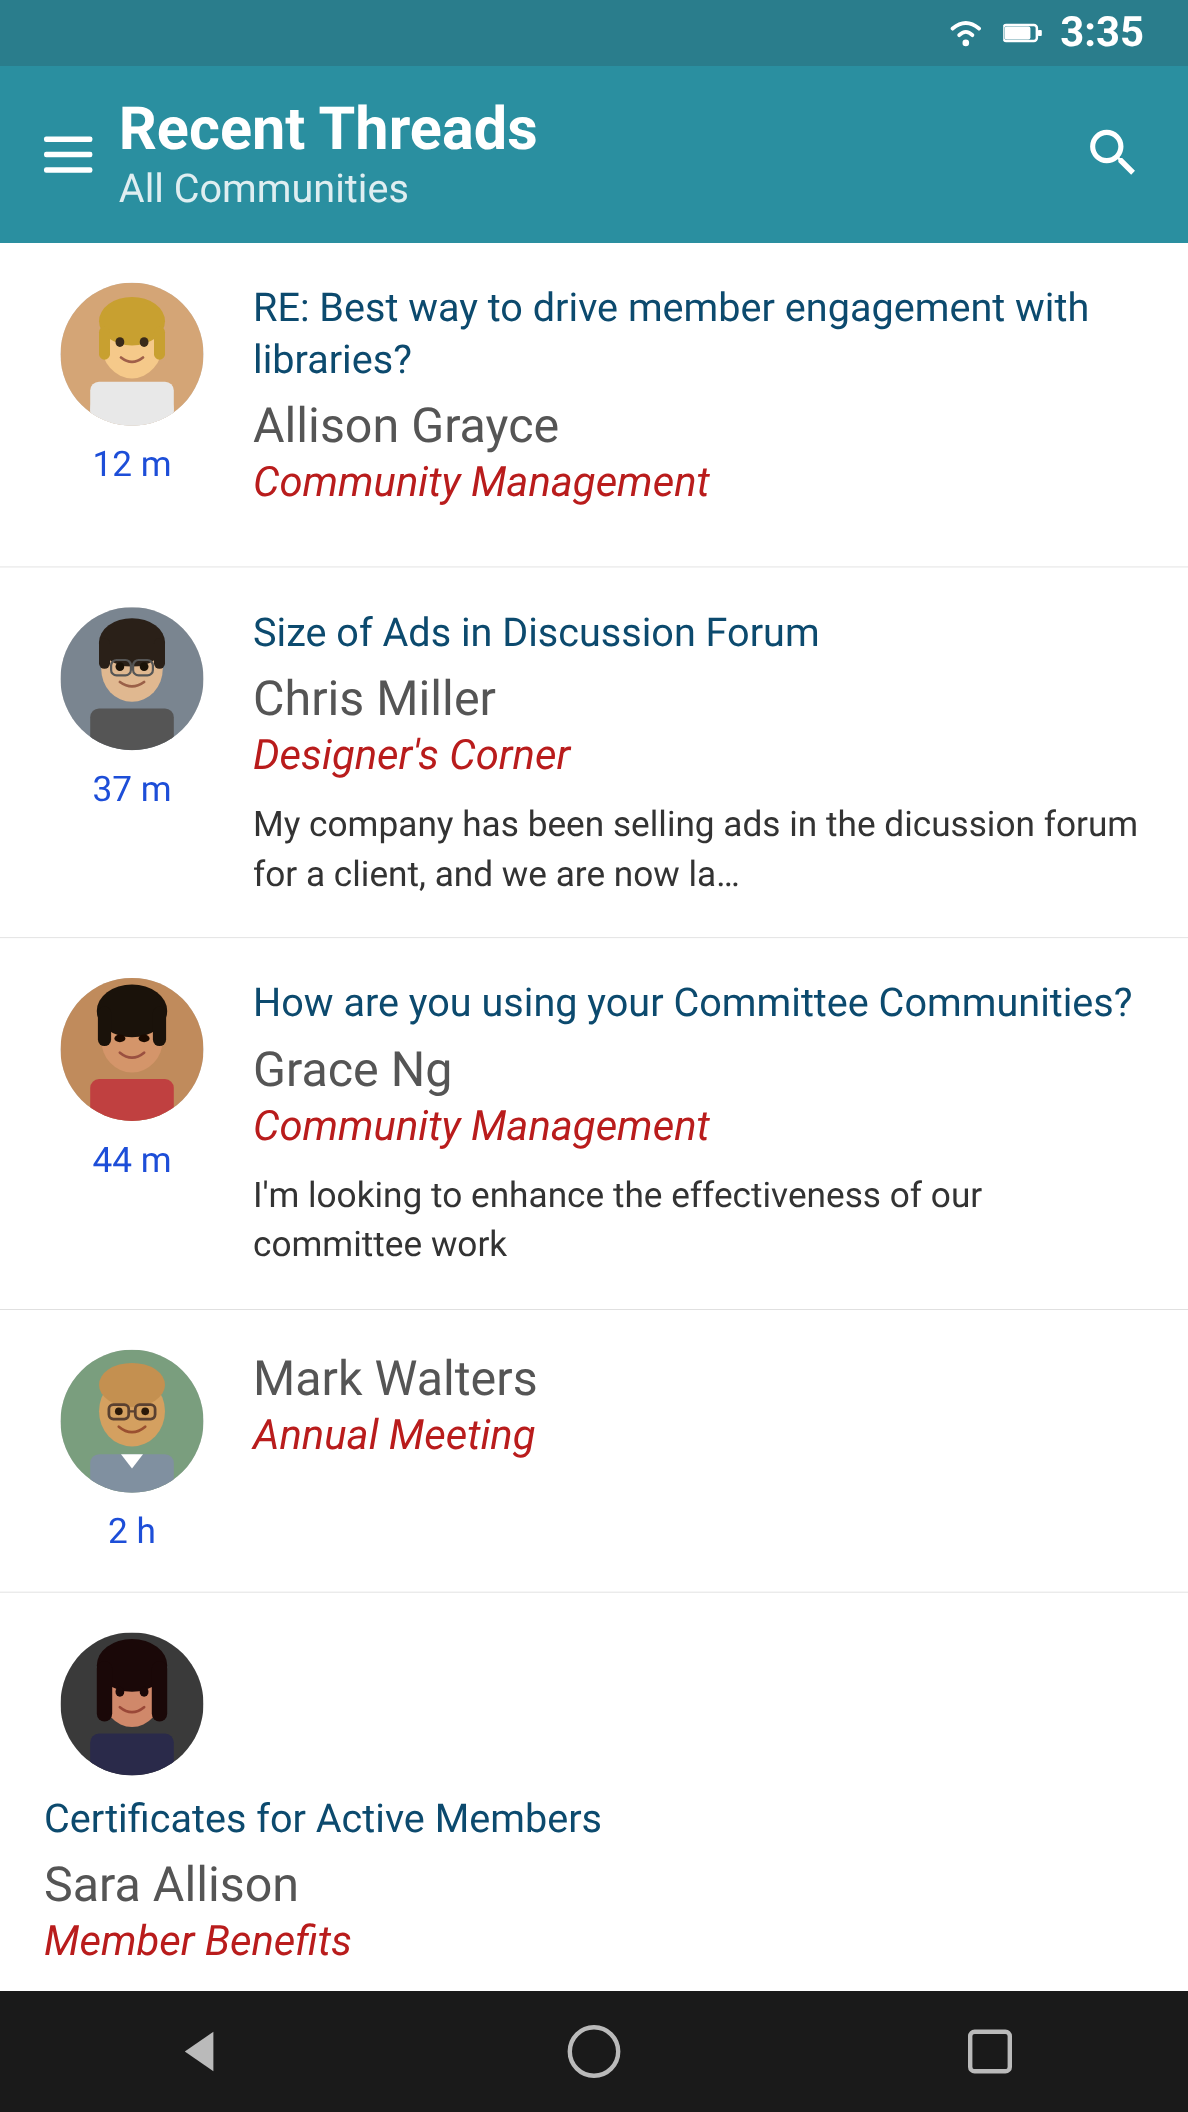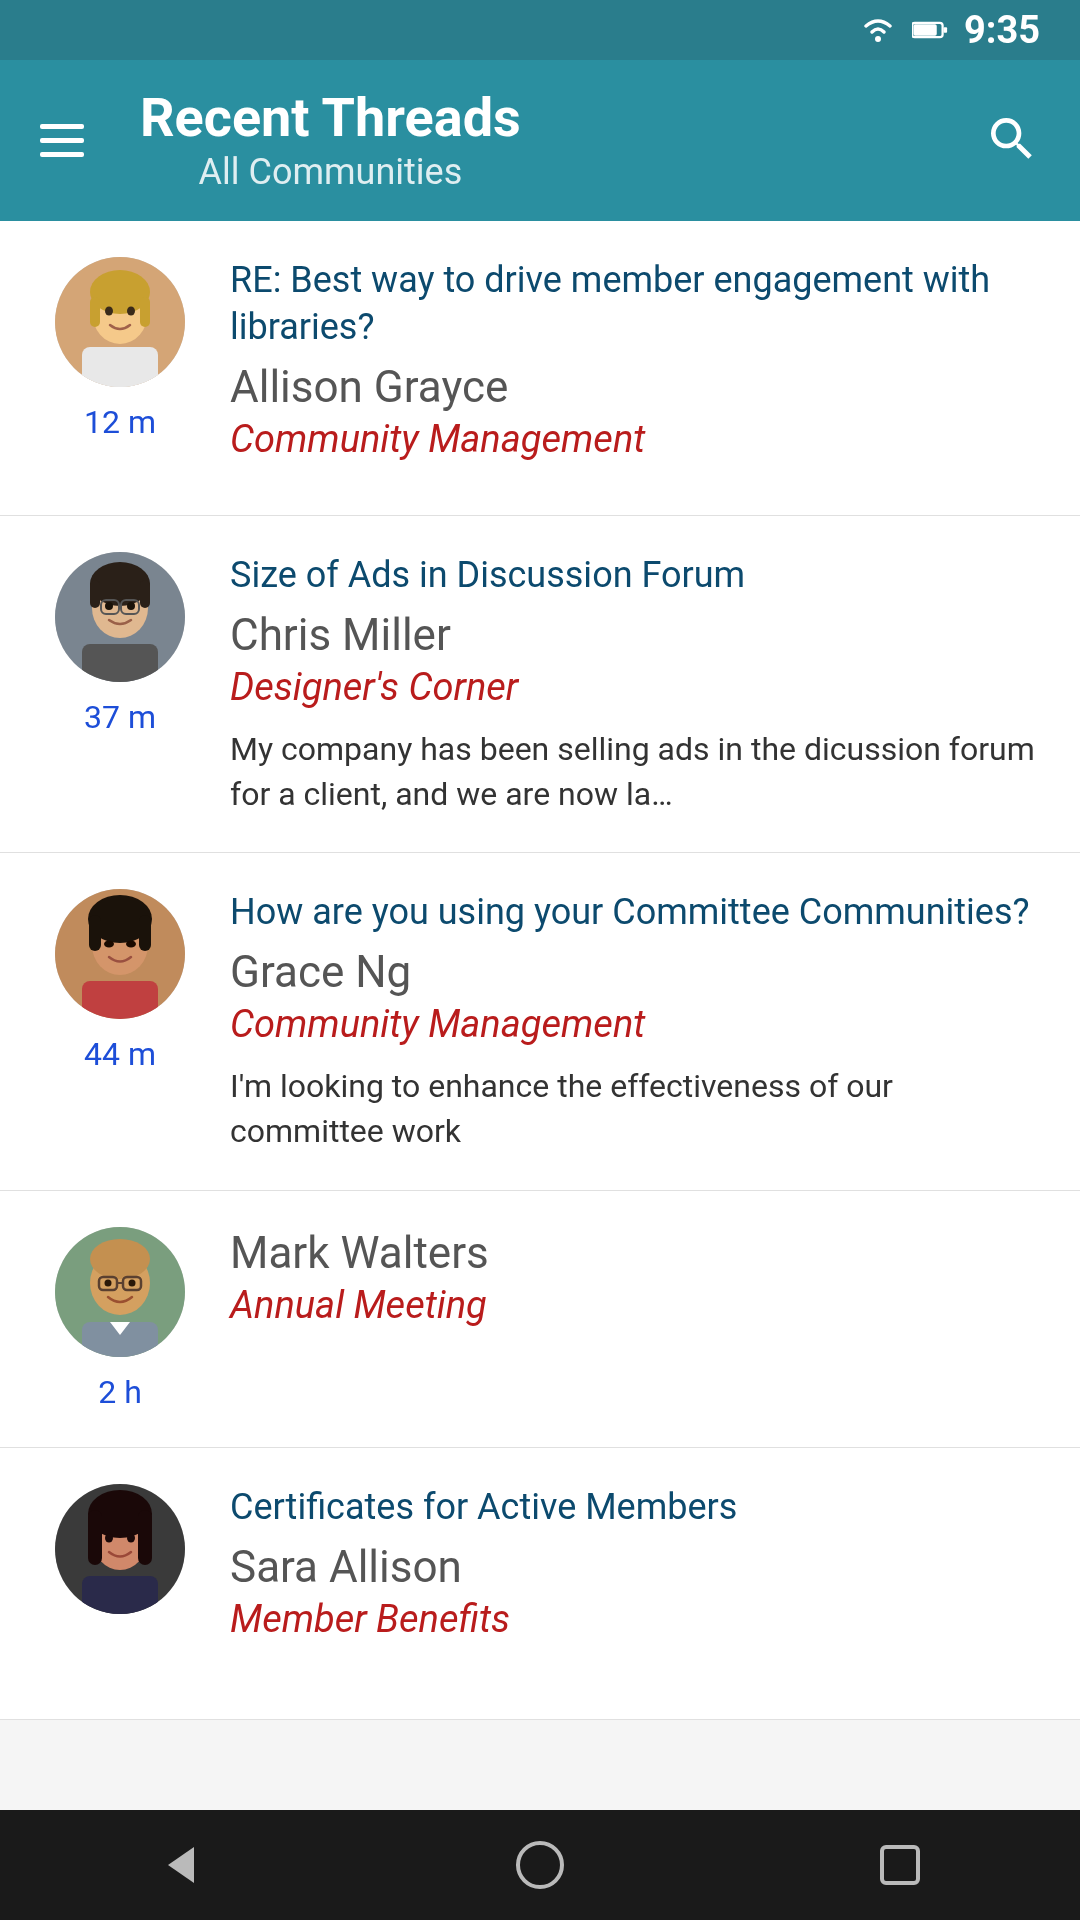--- a/index.html
+++ b/index.html
@@ -41,22 +41,21 @@
     .header {
       background: #2a8fa0;
       padding: 28px 40px 28px 40px;
       display: flex;
       align-items: center;
       justify-content: space-between;
     }
     .header-left {
       display: flex;
       align-items: center;
-      gap: 56px;
-      text-align: center;
+      gap: 24px;
     }
     .hamburger {
       display: flex;
       flex-direction: column;
       gap: 9px;
       cursor: pointer;
     }
     .hamburger span {
       display: block;
       width: 44px;
@@ -185,21 +184,21 @@
       <path d="M12 16 Q18 10 24 16" stroke="white" stroke-width="3.5" fill="none" stroke-linecap="round"></path>
       <path d="M6 10 Q18 0 30 10" stroke="white" stroke-width="3.5" fill="none" stroke-linecap="round"></path>
       <circle cx="18" cy="23" r="3" fill="white"></circle>
     </svg>
 
     <svg width="36" height="28" viewBox="0 0 40 22" fill="none">
       <rect x="0" y="3" width="34" height="16" rx="3" stroke="white" stroke-width="2.5"></rect>
       <rect x="1.5" y="4.5" width="26" height="13" rx="2" fill="white"></rect>
       <rect x="35" y="8" width="4" height="6" rx="1" fill="white"></rect>
     </svg>
-    <span class="status-time">9:35</span>
+    <span class="status-time">3:35</span>
   </div>
 </div>
 
 <div class="header">
   <div class="header-left">
     <div class="hamburger">
       <span></span>
       <span></span>
       <span></span>
     </div>
@@ -336,21 +335,21 @@
         </svg>
       </div>
       <span class="thread-time">2 h</span>
     </div>
     <div class="thread-content">
       <div class="thread-author">Mark Walters</div>
       <div class="thread-community">Annual Meeting</div>
     </div>
   </div>
 
-  <div class="thread-item" style="padding-bottom: 60px;">
+  <div class="thread-item" style="padding-bottom: 60px; flex-direction: column;">
     <div class="thread-left">
       <div class="avatar avatar-5">
         <svg viewBox="0 0 130 130" xmlns="http://www.w3.org/2000/svg">
           <rect width="130" height="130" fill="#3a3a3a"></rect>
 
           <ellipse cx="65" cy="56" rx="27" ry="30" fill="#d0886a"></ellipse>
 
           <ellipse cx="65" cy="30" rx="32" ry="24" fill="#1a0808"></ellipse>
           <rect x="33" y="26" width="14" height="55" rx="7" fill="#1a0808"></rect>
           <rect x="83" y="26" width="14" height="55" rx="7" fill="#1a0808"></rect>

